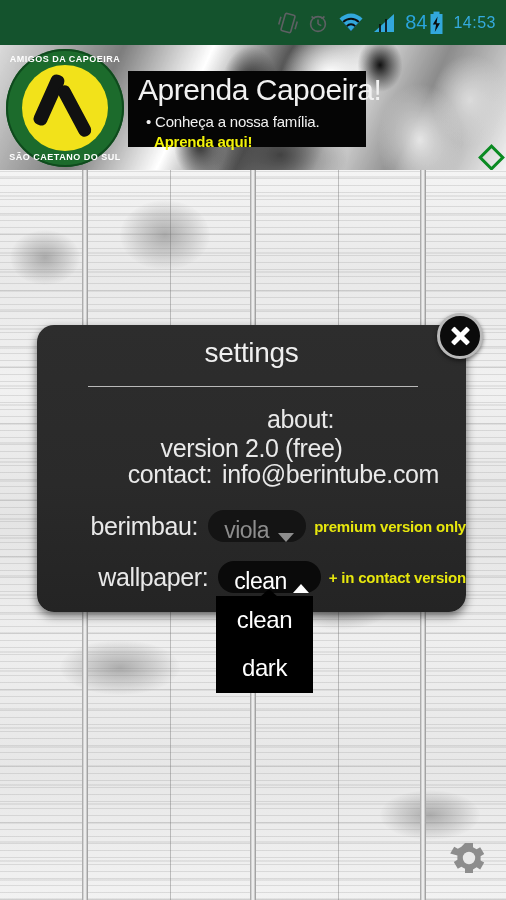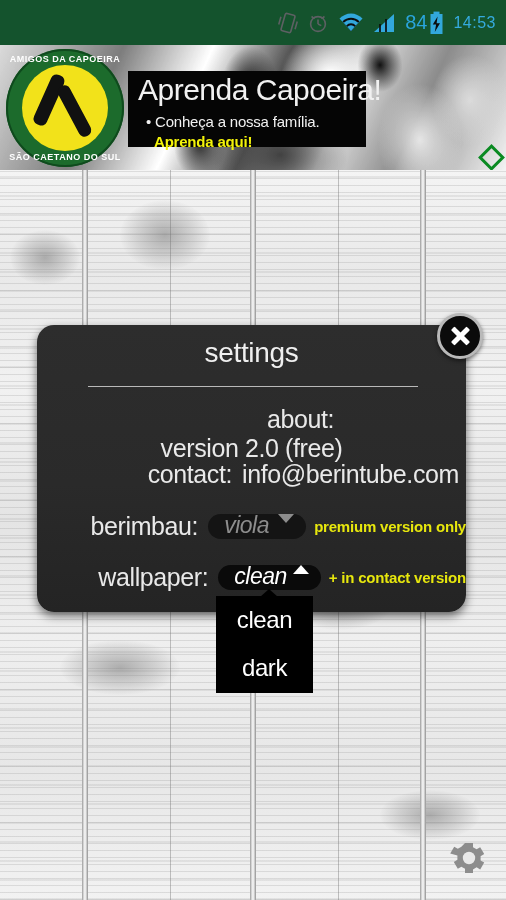--- a/index.html
+++ b/index.html
@@ -64,22 +64,22 @@
   
   #dialog{position:absolute;left:37px;top:325px;width:429px;height:287px;border-radius:17px;
     background:linear-gradient(180deg,#2d2d2d 0%,#2a2a2a 55%,#242424 100%);
     box-shadow:0 4px 10px rgba(0,0,0,0.55);}
   #dlg-title{position:absolute;left:0;top:12px;width:429px;text-align:center;color:#efefef;
     font-size:28px;letter-spacing:-0.3px;}
   #dlg-rule{position:absolute;left:51px;top:61px;width:330px;height:1px;background:#b9b9b9;}
   .row{position:absolute;left:0;width:429px;height:38px;display:flex;align-items:center;}
   .rlabel{width:185px;text-align:right;color:#e9e9e9;font-size:25px;letter-spacing:-0.4px;padding-right:10px;box-sizing:border-box;}
   .rvalue{color:#e9e9e9;font-size:25px;letter-spacing:-0.4px;}
-  .spinner{height:25px;border-radius:16px;display:flex;align-items:flex-start;justify-content:space-between;
-    padding:0 12px 0 16px;box-sizing:border-box;width:104px;font-style:italic;}
+  .spinner{height:32px;border-radius:16px;display:flex;align-items:flex-end;justify-content:space-between;
+    padding:0 12px 0 16px;box-sizing:border-box;width:104px;}
   .spinner.disabled{background:#141414;color:#8d8d8d;}
   .spinner.active{background:#0a0a0a;color:#fff;}
   .spinner .txt{font-size:23px;letter-spacing:-0.5px;line-height:1;}
   .tri-down{width:0;height:0;border-left:8px solid transparent;border-right:8px solid transparent;border-top:9px solid #8d8d8d;}
   .tri-up{width:0;height:0;border-left:8px solid transparent;border-right:8px solid transparent;border-bottom:9px solid #ffffff;}
   .note{color:#e7e70d;font-size:15px;font-weight:bold;margin-left:8px;letter-spacing:-0.2px;white-space:nowrap;}
 
   
   #dropdown{position:absolute;left:216px;top:596px;width:97px;height:97px;background:#000;}
   #dd-arrow{position:absolute;left:260px;top:589px;width:0;height:0;
@@ -194,21 +194,21 @@
 
 <div id="dialog">
   <div id="dlg-title">settings</div>
   <div id="dlg-rule"></div>
 
   <div class="row" style="top:80px;flex-direction:column;">
     <div class="rlabel">about:</div>
     <div class="rvalue">version 2.0 (free)</div>
   </div>
 
-  <div class="row" style="top:130px;padding-left:20px;">
+  <div class="row" style="top:130px;">
     <div class="rlabel">contact:</div>
     <div class="rvalue">info@berintube.com</div>
   </div>
 
   <div class="row" style="top:182px;">
     <div class="rlabel">berimbau:</div>
     <div class="spinner disabled">
       <span class="txt">viola</span>
       <span class="tri-down"></span>
     </div>

